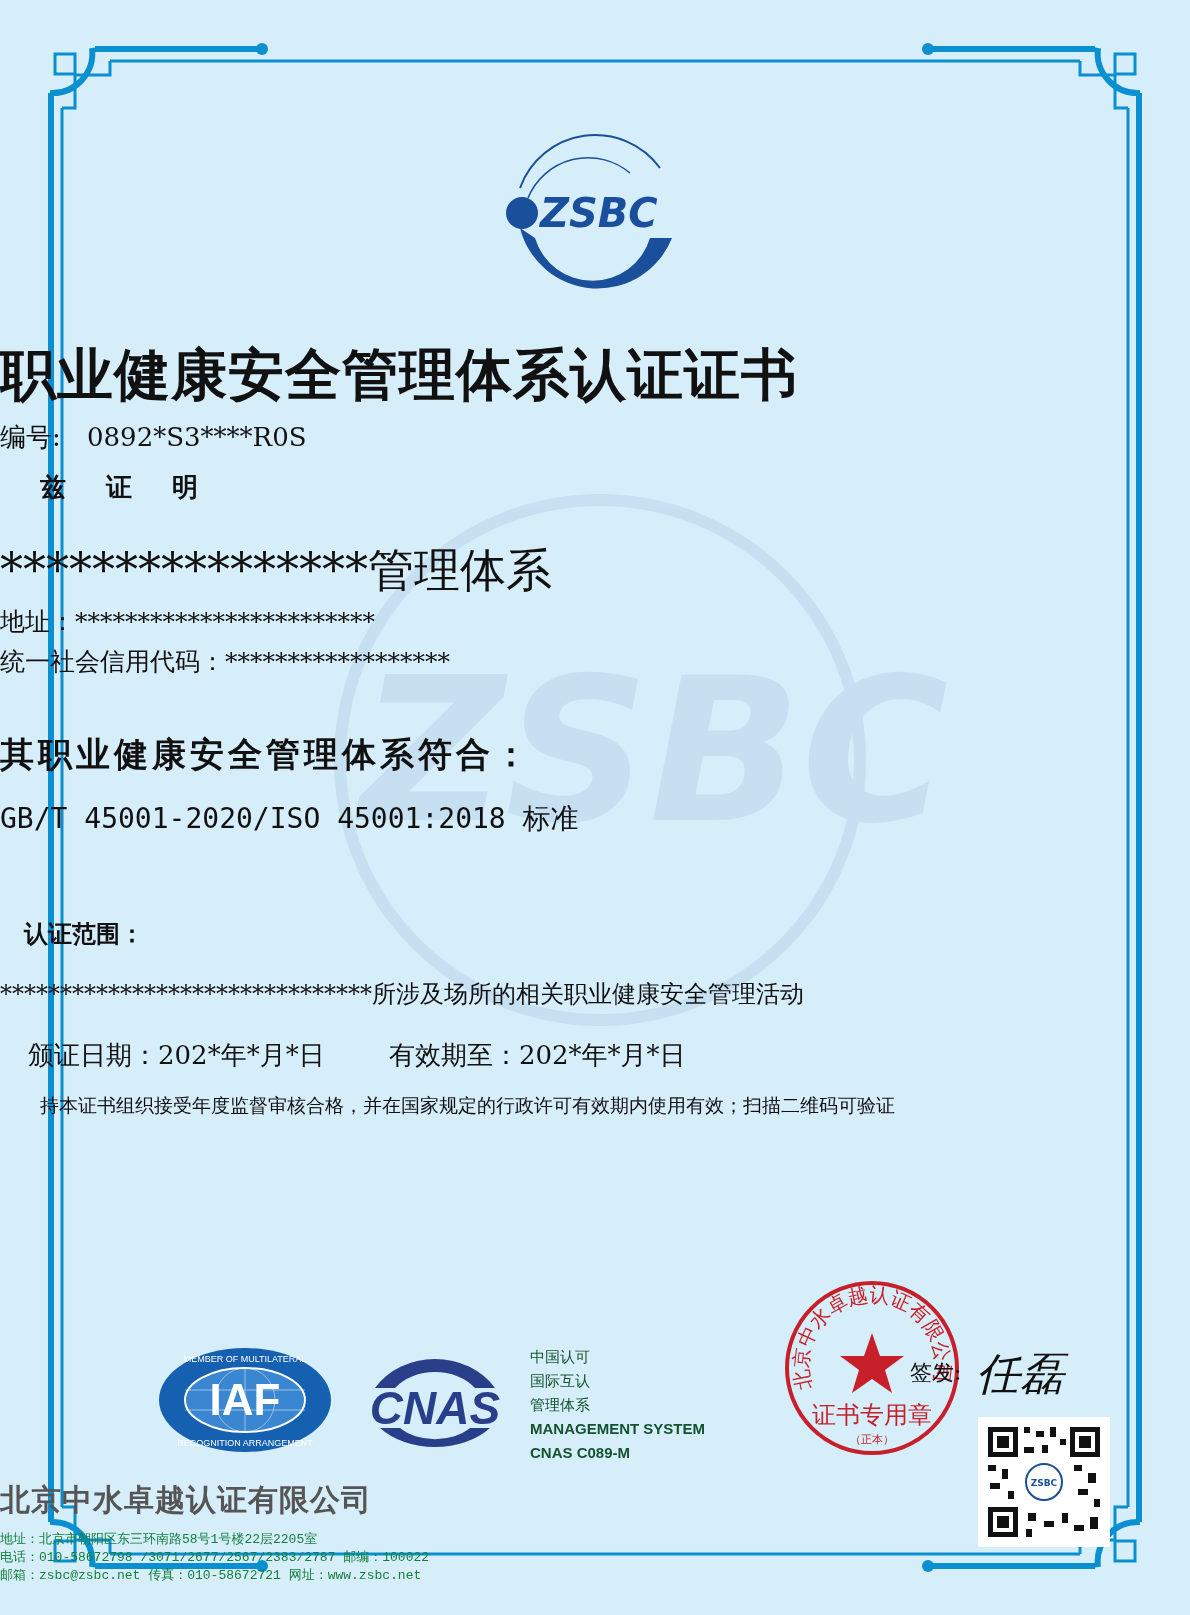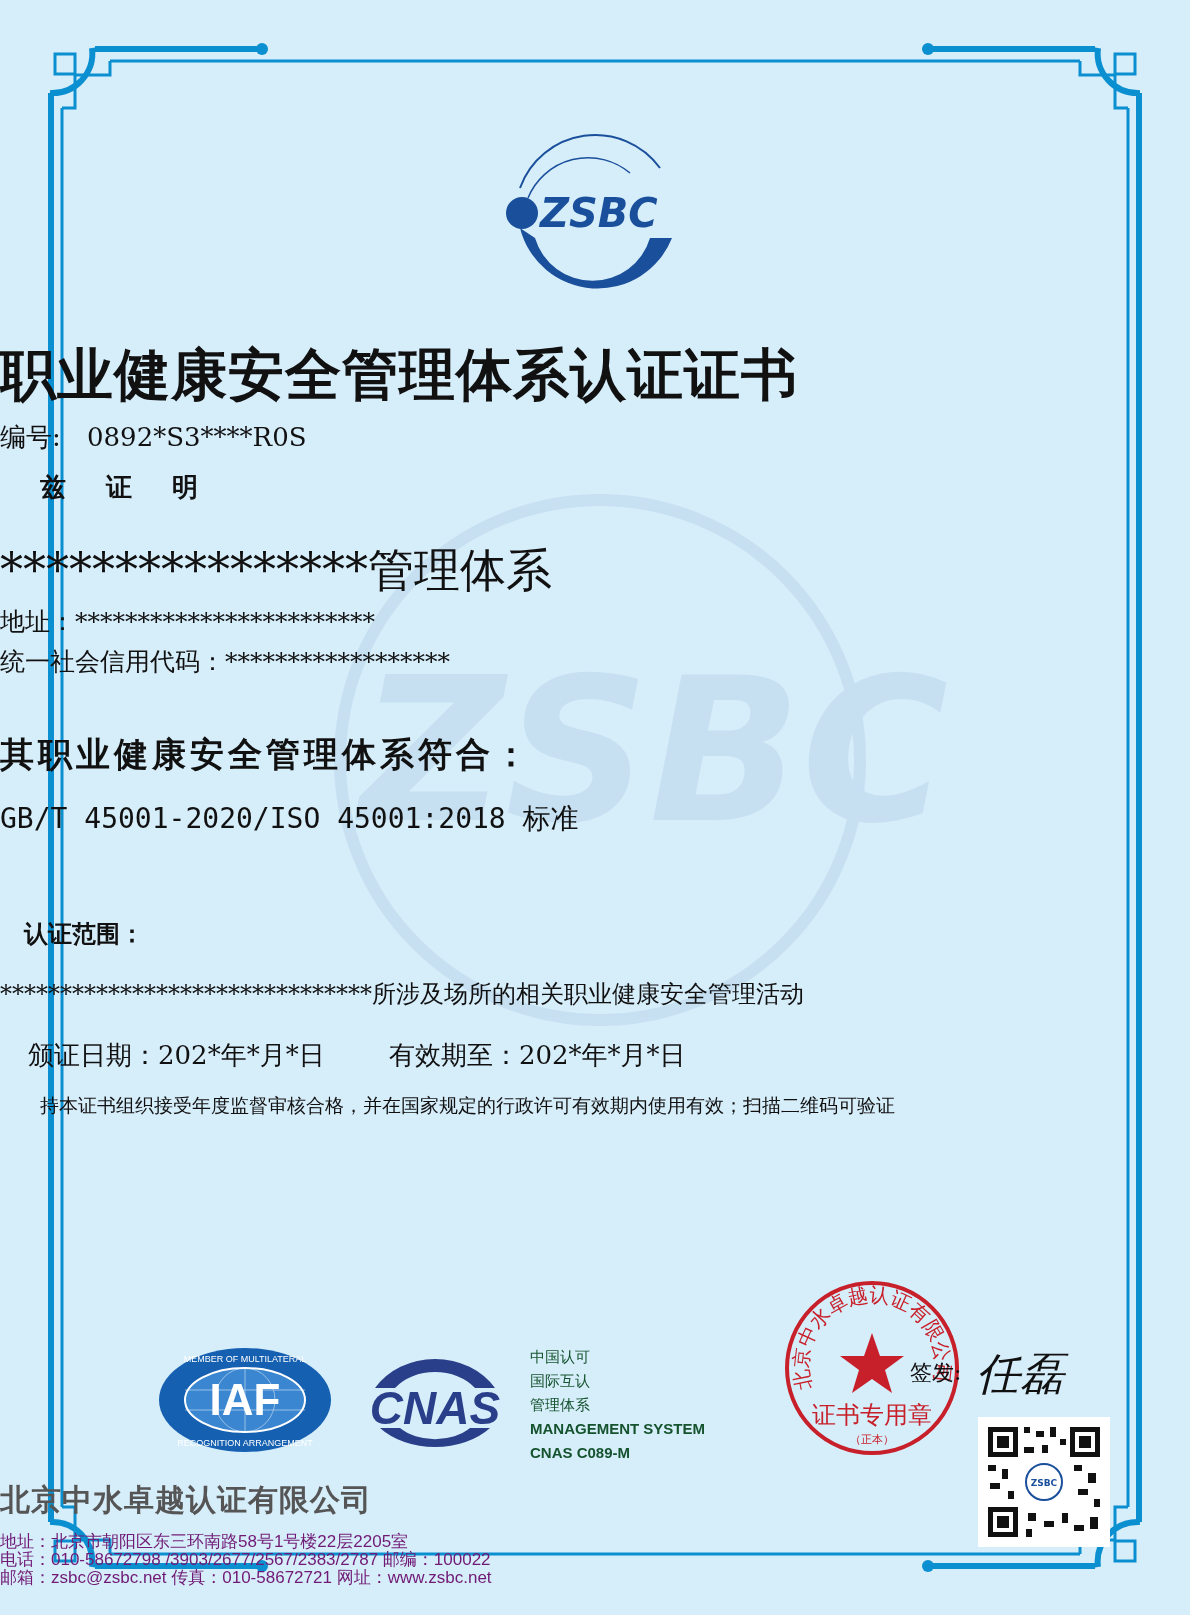--- a/index.html
+++ b/index.html
@@ -17,21 +17,21 @@
   .standard { top:800px; font-family:"DejaVu Sans Mono", monospace; font-size:28px; }
   .scope-label { top:918px; font-size:24px; font-weight:bold;padding-left:24px; }
   .scope { top:978px; font-size:24px; }
   .dates { top:1038px; font-size:26px; }
   .dates span { margin:0 28px; }
   .notice { top:1090px; font-size:19px; line-height:31px;padding-left:40px; }
   .logo-svg { position:absolute; }
   .cnas-text { position:absolute; left:530px; top:1345px; font-family:"Liberation Sans", sans-serif; font-size:15px; line-height:24px; color:#14532d; }
   .cnas-text .en { font-weight:bold; font-size:15px; }
   .issuer { top:1480px; font-family:"DejaVu Sans", sans-serif; font-weight:bold; font-size:30px; color:#555; letter-spacing:1px; }
-  .contact { font-family:Liberation Sans, sans-serif; font-size:17px; color:#701a75; }
+  .contact { font-family:Liberation Mono, monospace; font-size:13px; color:#15803d; }
   .sign-label { position:absolute; left:910px; top:1358px; font-size:22px; }
   .sign-name { position:absolute; left:976px; top:1345px; font-family:"DejaVu Serif", serif; font-style:italic; font-size:44px; }
   .qr { position:absolute; left:978px; top:1417px; width:132px; height:130px; background:#fff; }
 </style>
 </head>
 <body>
 
 <svg class="border-svg" width="1190" height="1615" viewBox="0 0 1190 1615">
   <g fill="none" stroke="#0a8fd0">
 
@@ -185,14 +185,14 @@
         <rect x="112" y="100" width="8" height="12"></rect>
         <rect x="48" y="112" width="6" height="8"></rect>
     </g>
     <circle cx="66" cy="65" r="18" fill="#fff" stroke="#1a4f9c" stroke-width="2"></circle>
     <text x="66" y="69" text-anchor="middle" font-family="DejaVu Sans, sans-serif" font-weight="bold" font-size="9" fill="#1a4f9c">ZSBC</text>
   </svg>
 </div>
 
 <div class="center issuer">北京中水卓越认证有限公司</div>
 <div class="center contact" style="top:1530px">地址：北京市朝阳区东三环南路58号1号楼22层2205室</div>
-<div class="center contact" style="top:1548px">电话：010-58672798 /3903/2677/2567/2383/2787    邮编：100022</div>
+<div class="center contact" style="top:1548px">电话：010-58672798 /3071/2677/2567/2383/2787    邮编：100022</div>
 <div class="center contact" style="top:1566px">邮箱：zsbc@zsbc.net    传真：010-58672721    网址：www.zsbc.net</div>
 
 </body></html>

